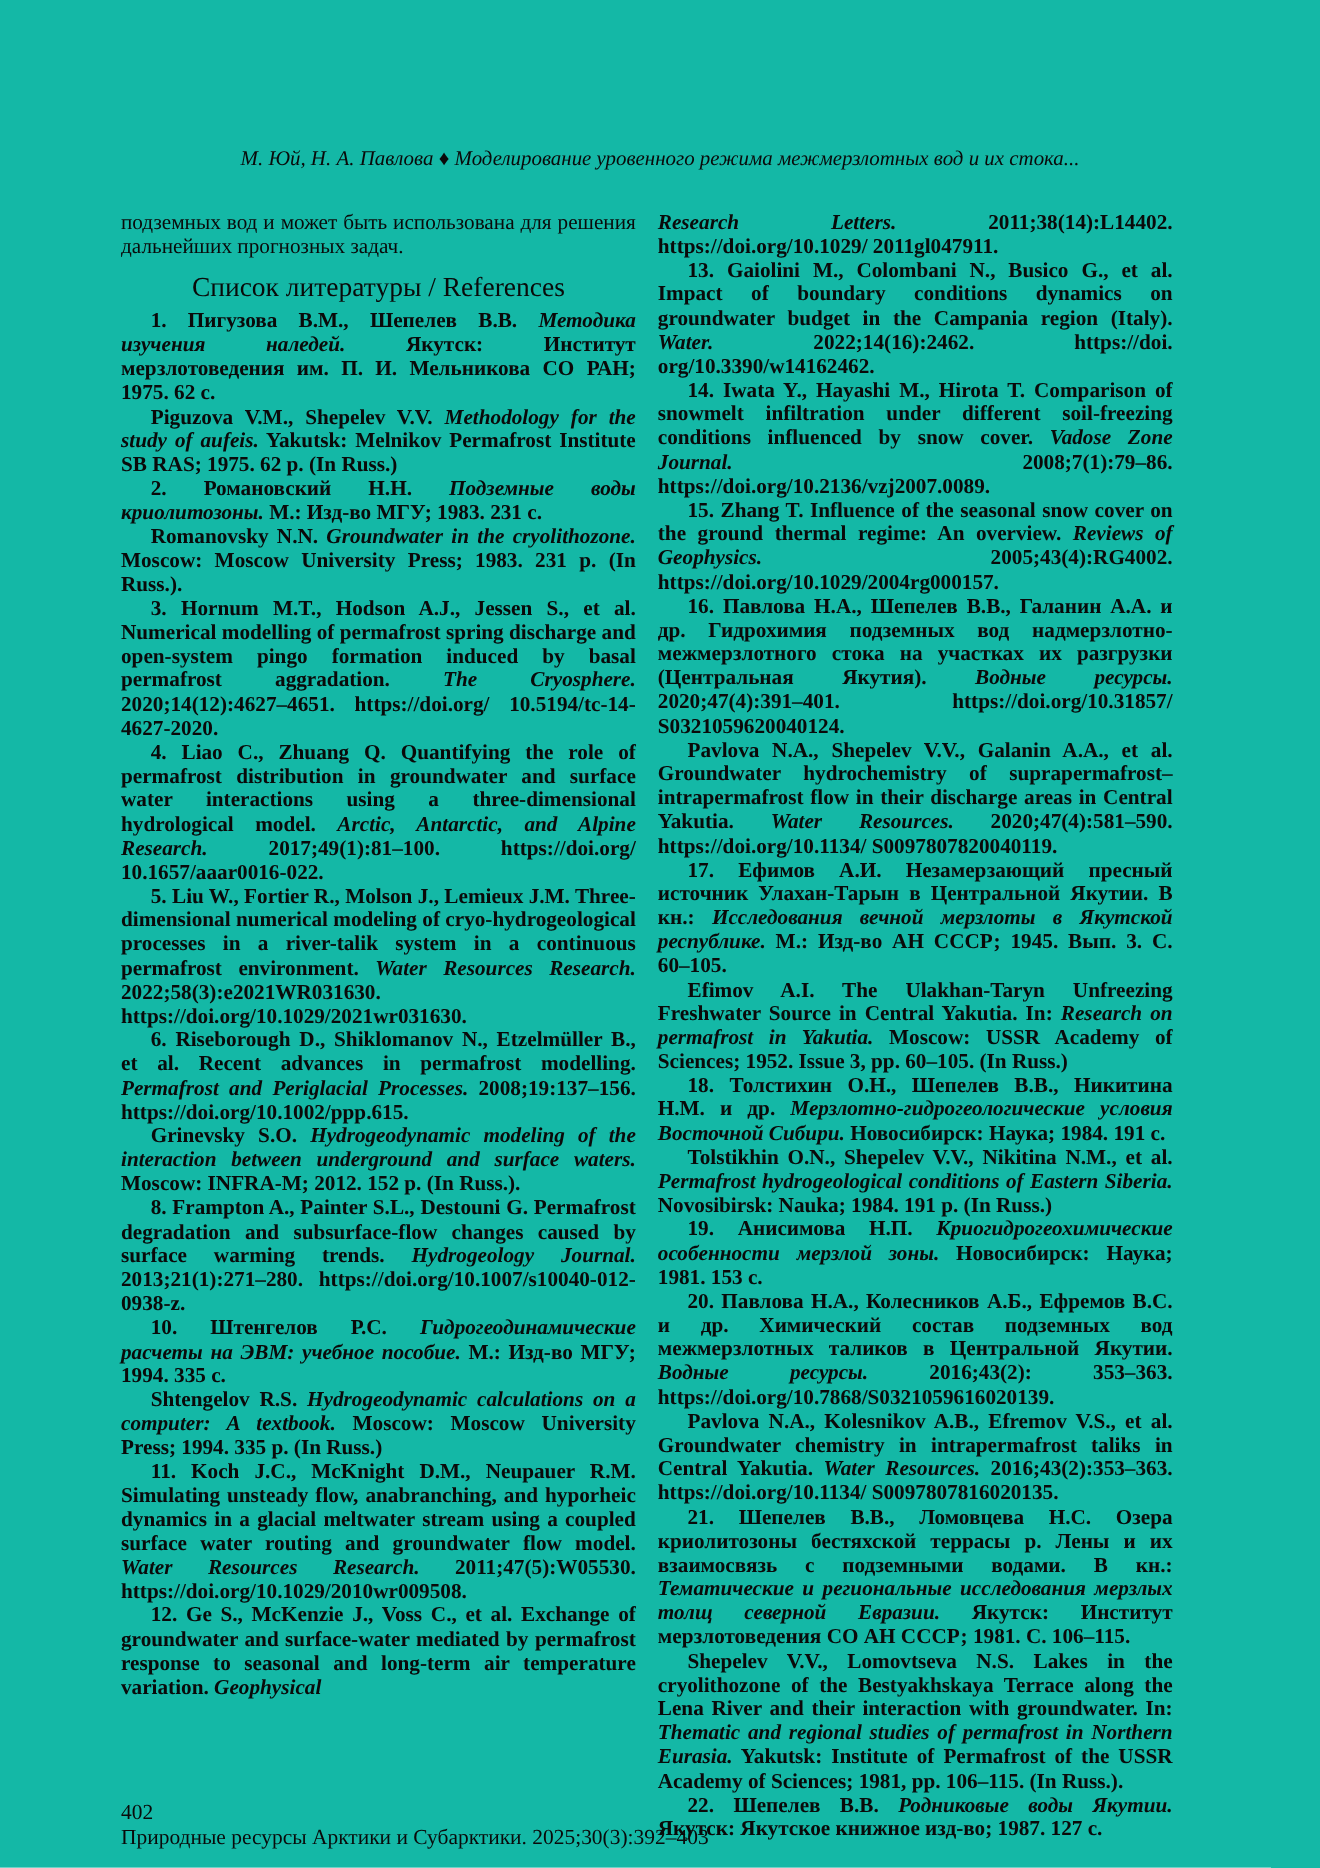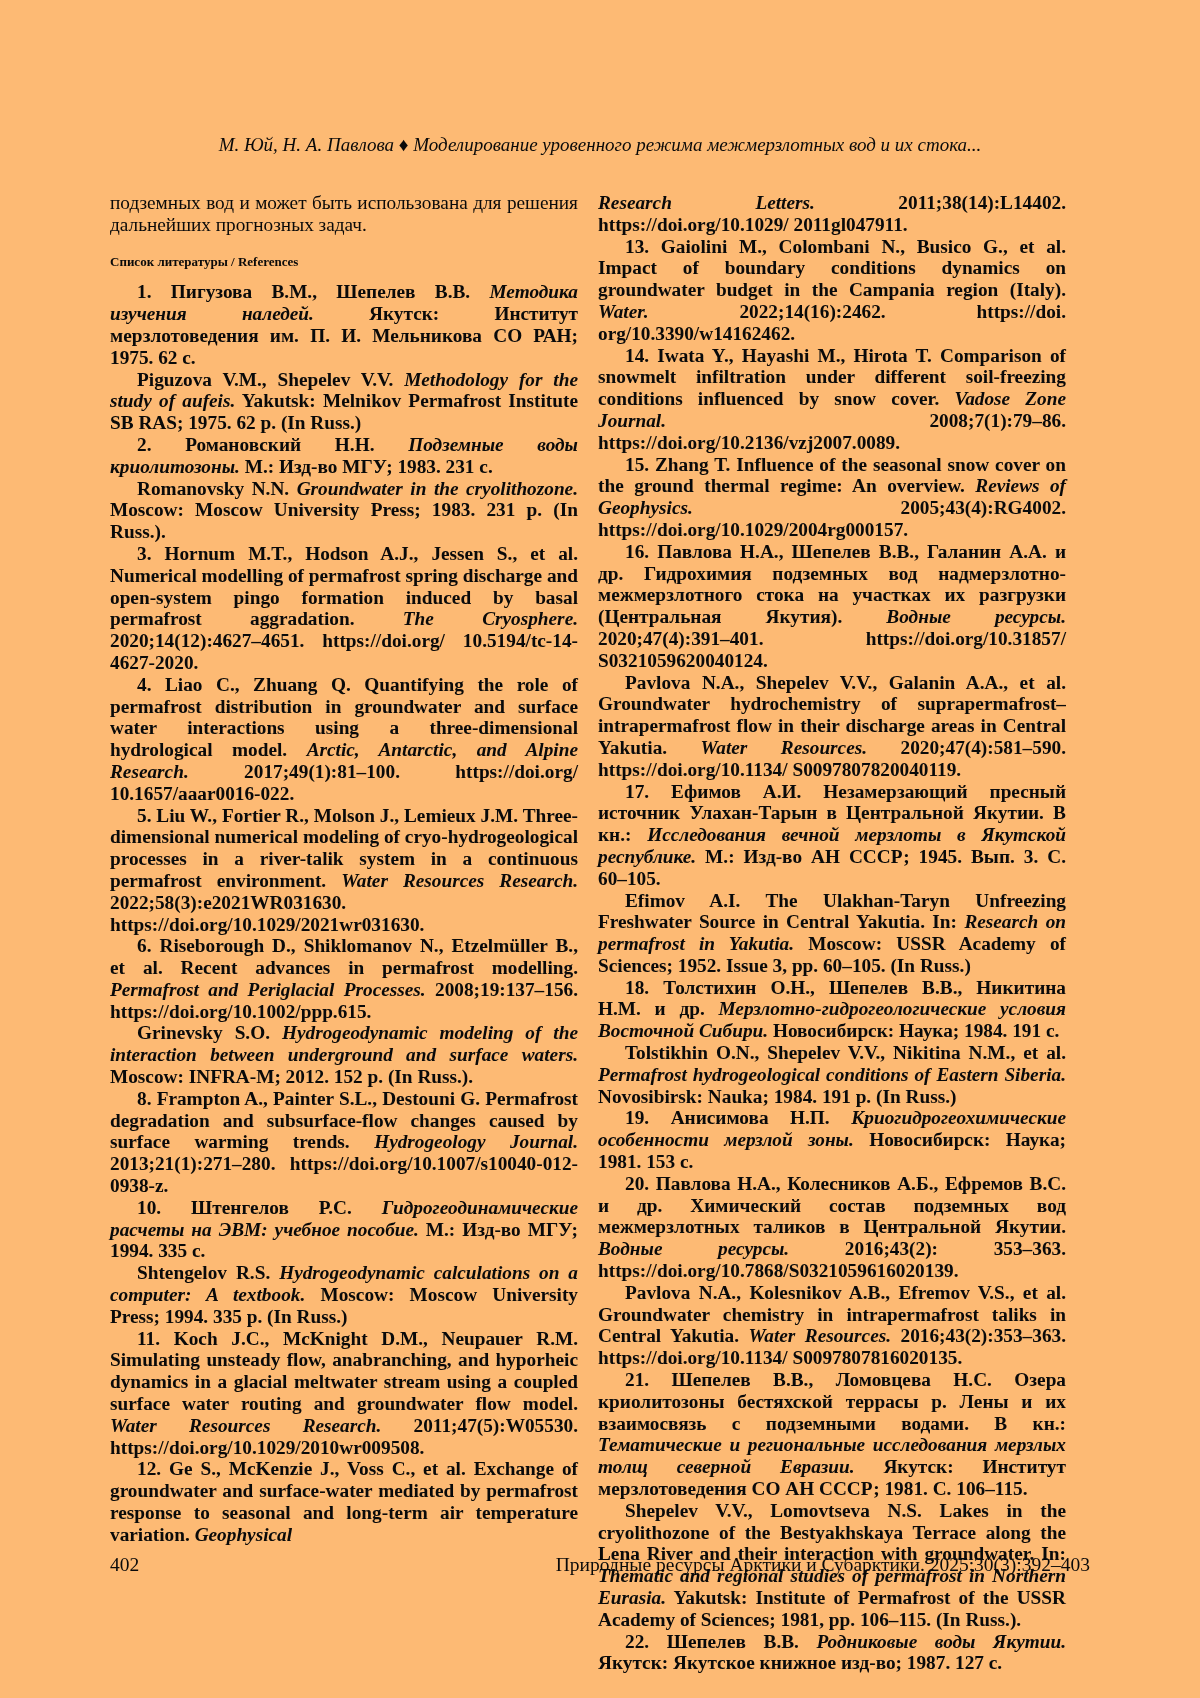--- a/index.html
+++ b/index.html
@@ -12,21 +12,21 @@
     height: 1698px;
     position: relative;
     font-family: "Liberation Serif", "DejaVu Serif", serif;
     color: #0a0a0a;
   }
   .page {
     position: absolute;
     left: 0; top: 0;
     width: 1200px;
     height: 1698px;
-    background: #fdba74;
+    background: #14b8a6;
   }
   .running-head {
     position: absolute;
     left: 110px;
     top: 134px;
     width: 980px;
     text-align: center;
     font-style: italic;
     font-size: 19px;
     line-height: 22px;
@@ -45,41 +45,43 @@
     font-size: 19.3px;
     line-height: 21.8px;
     text-align: justify;
   }
   .intro {
     margin: 0;
     text-indent: 0;
   }
   .refs-heading {
     margin: 15px 0 9px 0;
-    font-weight: bold;
-    font-size: 13px;
+    text-align: center;
+    font-weight: normal;
+    font-size: 25px;
     text-indent: 0;
   }
   .ref {
     margin: 0;
     text-indent: 27px;
     font-weight: bold;
   }
   .ref.noindent {
     text-indent: 0;
   }
   .footer {
     position: absolute;
     left: 110px;
-    top: 1554px;
+    top: 1638px;
     width: 980px;
     display: flex;
     justify-content: space-between;
     font-size: 19.5px;
     line-height: 22px;
+    flex-direction: column;
   }
 </style>
 </head>
 <body>
 
 <div class="page">
 
   <div class="running-head">М. Юй, Н. А. Павлова ♦ Моделирование уровенного режима межмерзлотных вод и их стока...</div>
 
   <div class="columns">

